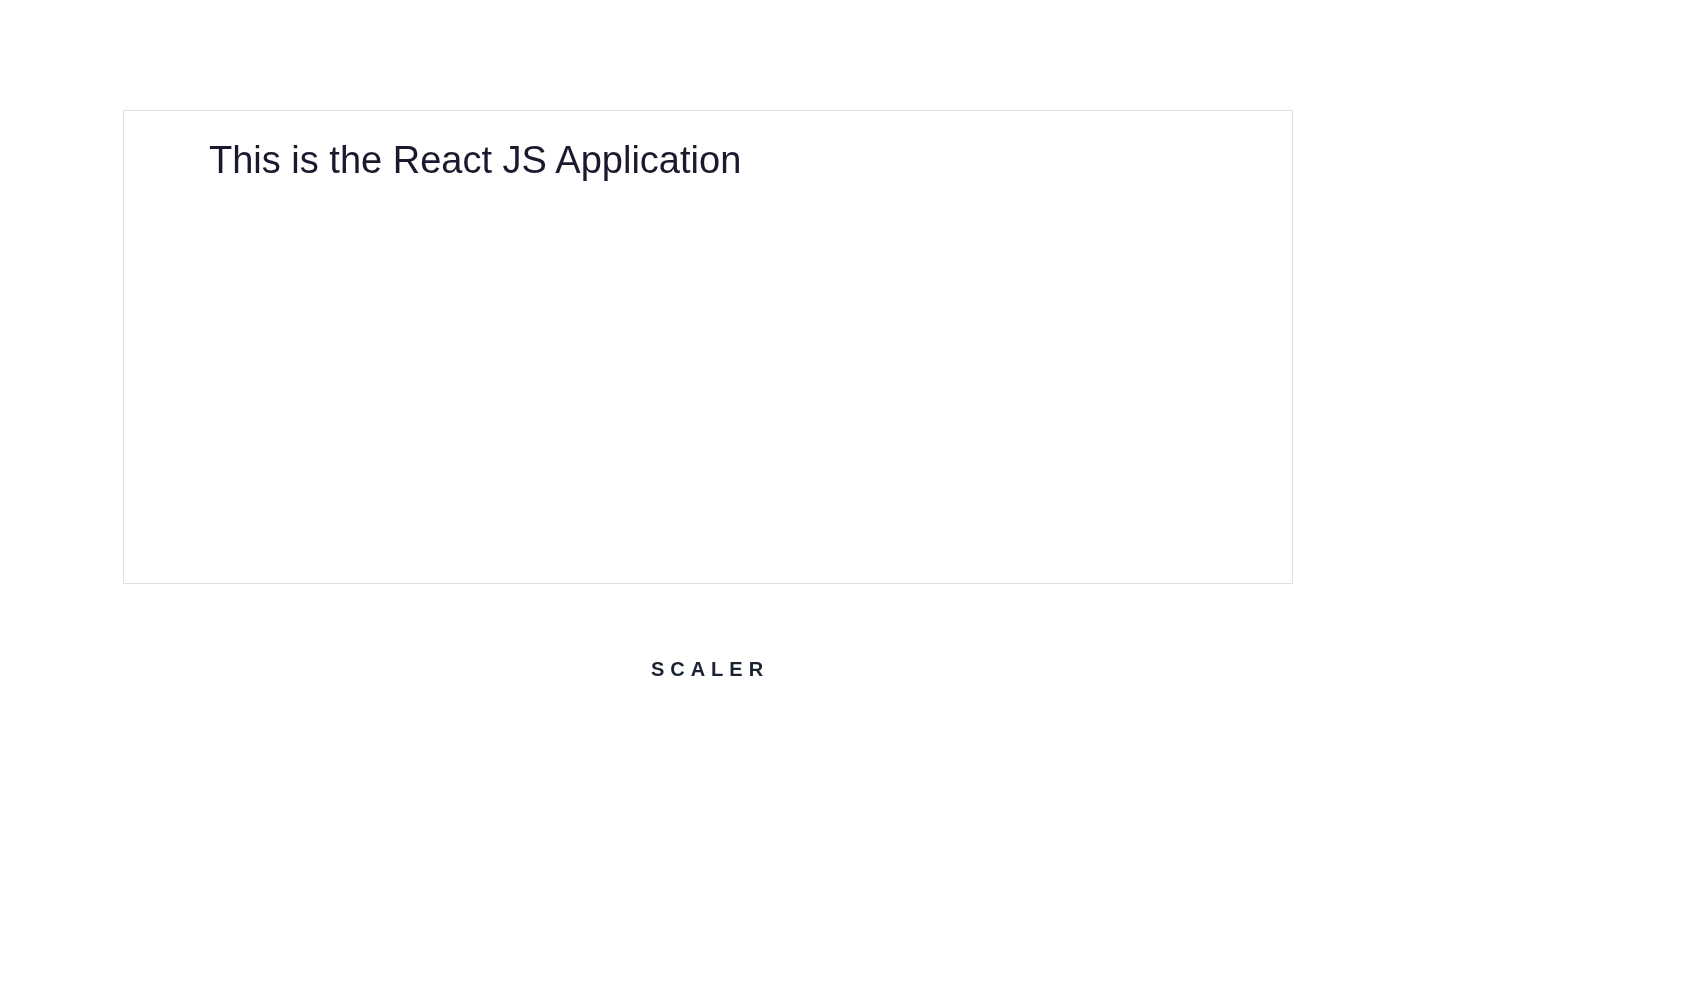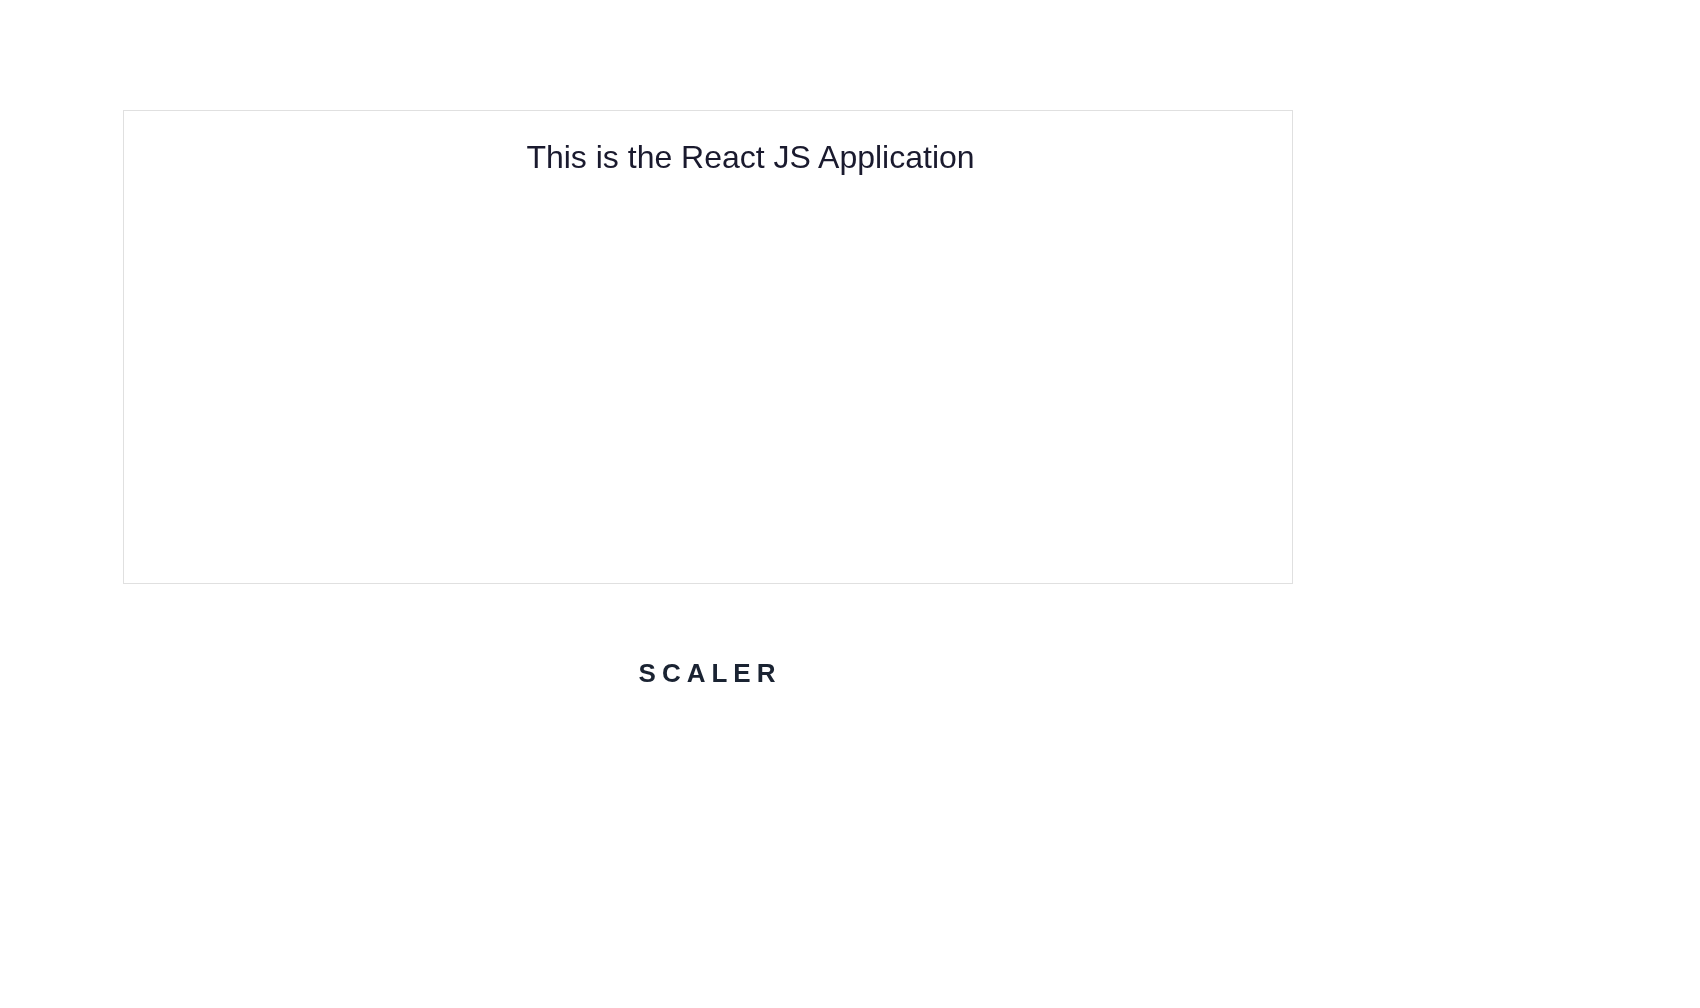--- a/index.html
+++ b/index.html
@@ -18,37 +18,37 @@
       position: absolute;
       top: 110px;
       left: 123px;
       width: 1170px;
       height: 474px;
       border: 1px solid #e0e0e0;
       background: #ffffff;
       padding-top: 28px;
     }
     .heading {
-      text-align: center;
-      font-size: 32px;
+      text-align: left;
+      font-size: 38px;
       font-weight: 400;
       color: #1a1a2e;
       padding-left: 85px;
     }
     .logo-container {
       position: absolute;
       top: 658px;
       left: 50%;
       transform: translateX(-50%);
       margin-left: -140px;
       text-align: center;
     }
     .logo-scaler {
       font-family: Arial, sans-serif;
-      font-size: 26px;
+      font-size: 20px;
       font-weight: 900;
       letter-spacing: 6px;
       color: #1a2332;
     }
     .logo-topics {
       position: relative;
       margin-top: -8px;
     }
     .logo-topics svg {
       width: 130px;

